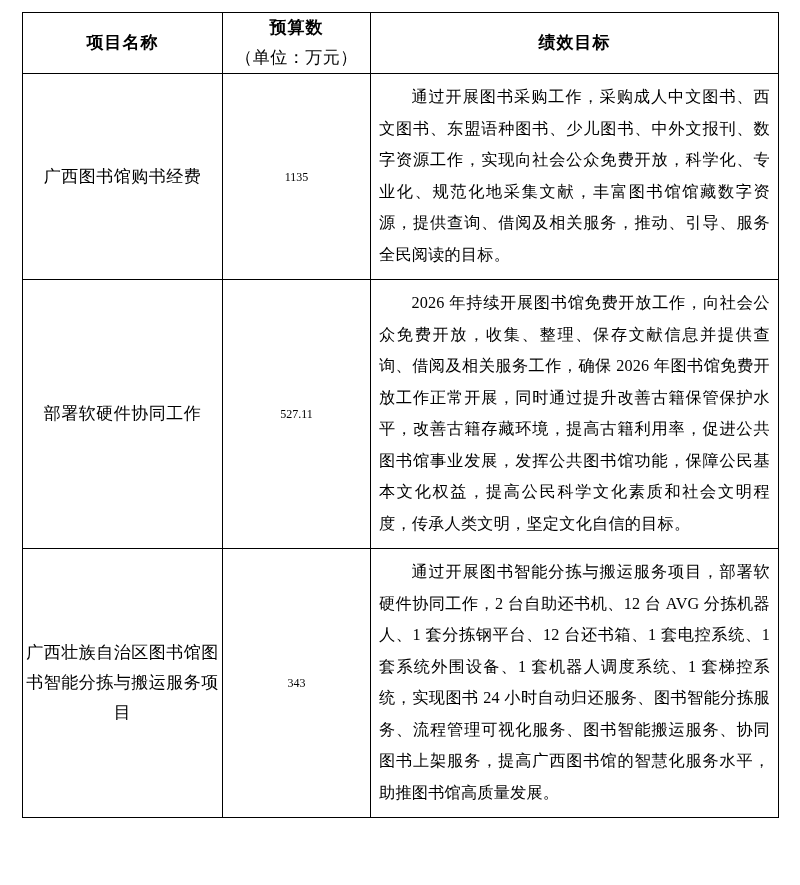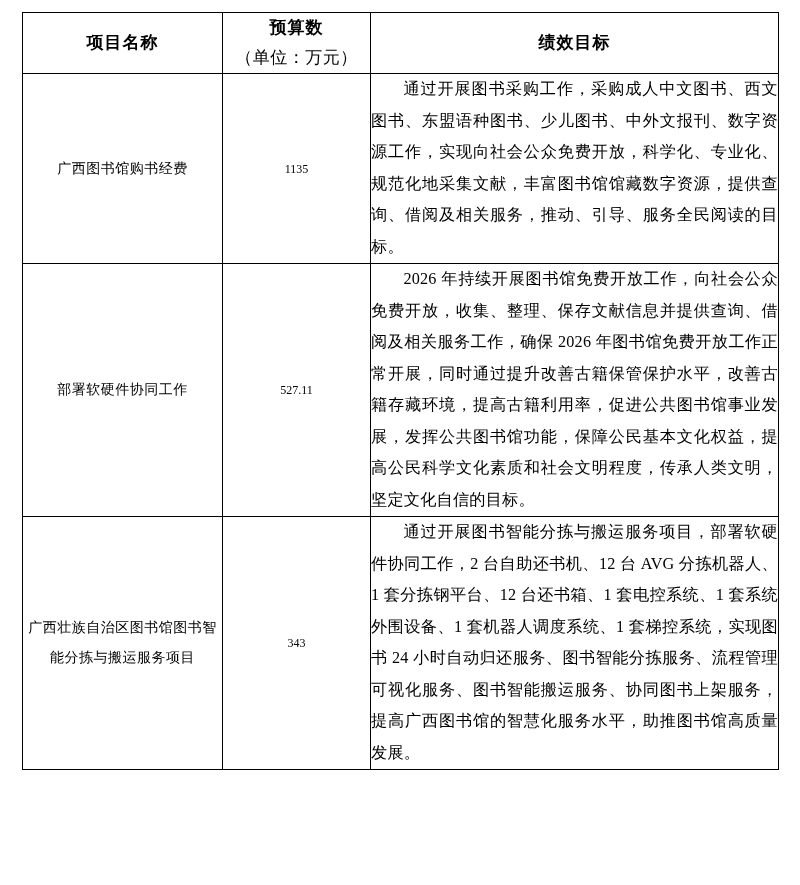--- a/index.html
+++ b/index.html
@@ -42,41 +42,41 @@
     padding: 9px 4px;
     letter-spacing: 1px;
   }
   thead th .sub {
     display: block;
     font-weight: normal;
     letter-spacing: 0.5px;
   }
   td.name-cell {
     text-align: center;
-    font-size: 14px;
+    font-size: 17px;
     line-height: 30px;
     padding: 6px 10px;
     letter-spacing: 0.5px;
   }
   td.amount-cell {
     text-align: center;
     font-size: 12px;
     line-height: 28px;
     padding: 6px 6px;
   }
   td.goal-cell {
     text-align: justify;
     text-align-last: left;
     font-size: 16.2px;
     line-height: 31.5px;
     padding: 10px 12px 12px 12px;
     letter-spacing: 0.2px;
   }
   td.goal-cell p {
-    margin: 0;
+    margin: 8px;
     text-indent: 2em;
   }
 </style>
 </head>
 <body>
 
 <div class="page">
   <table class="budget-table">
     <colgroup>
       <col class="c-name">

